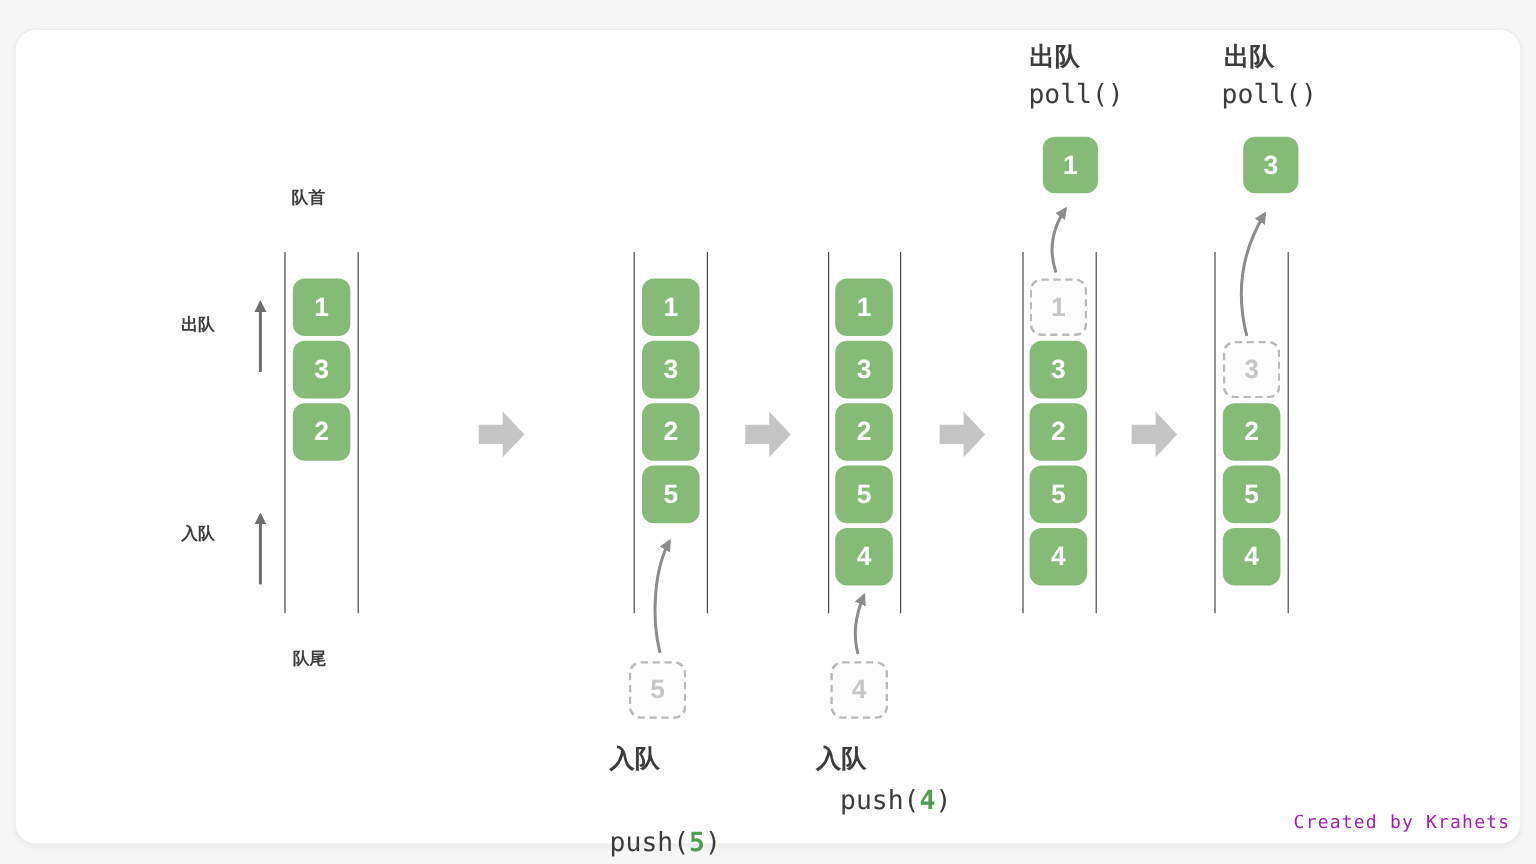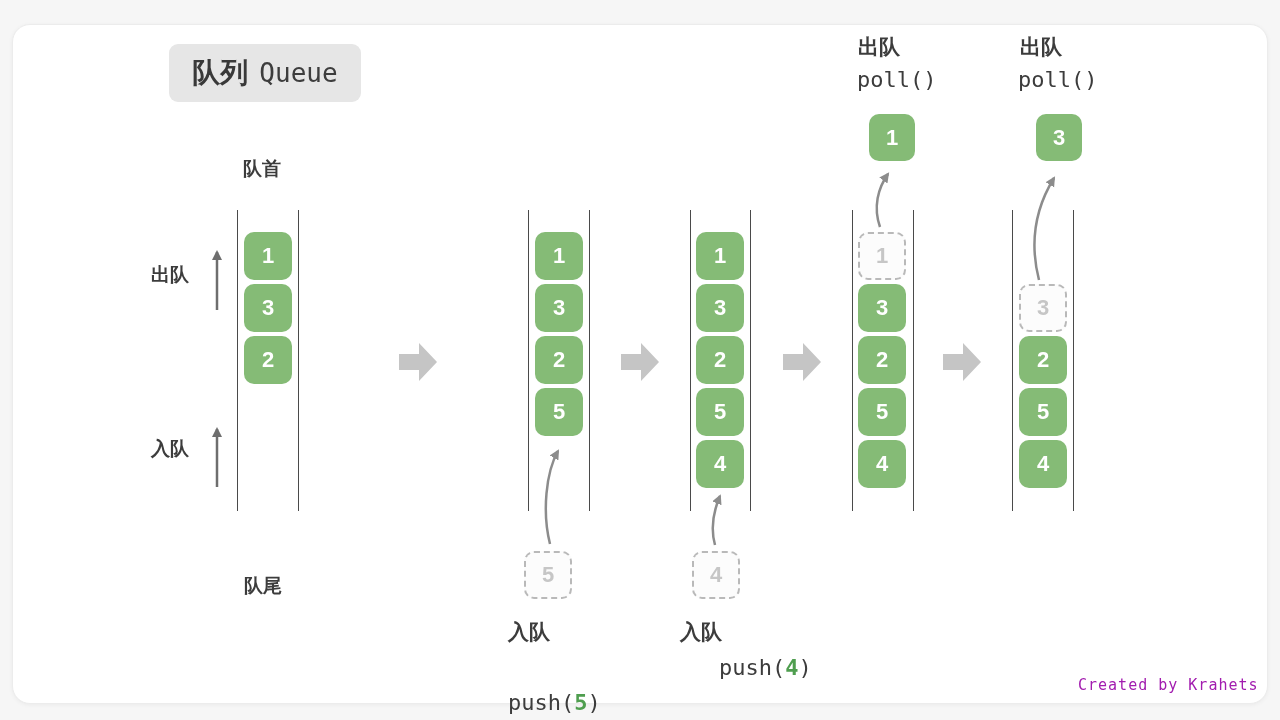--- a/index.html
+++ b/index.html
@@ -15,21 +15,21 @@
   }
   .badge {
     position:absolute; left:169px; top:44px; width:192px; height:58px;
     background:#e6e6e6; border-radius:9px;
     display:flex; align-items:center; justify-content:center; gap:11px;
   }
   .badge .zh { font-size:28px; font-weight:bold; color:#393939; }
   .badge .en { font-family:"DejaVu Sans Mono", monospace; font-size:26px; color:#3d3d3d; }
 
   .side-label {
-    position:absolute; font-size:19px; font-weight:bold; color:#3c3c3c;
+    position:absolute; font-size:14px; font-weight:bold; color:#3c3c3c;
     white-space:nowrap;
   }
   .op-zh {
     position:absolute; font-size:21px; font-weight:600; color:#3c3c3c;
     white-space:nowrap;
   }
   .op-code {
     position:absolute; font-family:"DejaVu Sans Mono", monospace;
     font-size:22px; color:#3c3c3c; white-space:nowrap;
   }
@@ -77,27 +77,23 @@
     <path d="M 715 545 C 710 527 714 510 720 496" fill="none" stroke="#8c8c8c" stroke-width="2.5" marker-end="url(#ah-mid)"></path>
     <path d="M 880 227 C 873 207 878 188 888 174" fill="none" stroke="#8c8c8c" stroke-width="2.5" marker-end="url(#ah-mid)"></path>
     <path d="M 1039 280 C 1028 237 1038 204 1054 178" fill="none" stroke="#8c8c8c" stroke-width="2.5" marker-end="url(#ah-mid)"></path>
 
     <polygon fill="#c5c5c5" points="399,354 419,354 419,343 437,362 419,381 419,370 399,370"></polygon>
     <polygon fill="#c5c5c5" points="621,354 641,354 641,343 659,362 641,381 641,370 621,370"></polygon>
     <polygon fill="#c5c5c5" points="783,354 803,354 803,343 821,362 803,381 803,370 783,370"></polygon>
     <polygon fill="#c5c5c5" points="943,354 963,354 963,343 981,362 963,381 963,370 943,370"></polygon>
   </svg>
 
-  <div class="badge">
-    <span class="zh">队列</span>
-    <span class="en">Queue</span>
-  </div>
 
   <div class="side-label" style="left:243px; top:156px;">队首</div>
-  <div class="side-label" style="left:244px; top:540px;margin-top:33px;">队尾</div>
+  <div class="side-label" style="left:244px; top:540px;">队尾</div>
   <div class="side-label" style="left:151px; top:262px;">出队</div>
   <div class="side-label" style="left:151px; top:436px;">入队</div>
 
   <div class="vline" style="left:237px;"></div>
   <div class="vline" style="left:298px;"></div>
   <div class="box filled" style="left:244px; top:232px;">1</div>
   <div class="box filled" style="left:244px; top:284px;">3</div>
   <div class="box filled" style="left:244px; top:336px;">2</div>
 
   <div class="vline" style="left:528px;"></div>
@@ -112,21 +108,21 @@
 
   <div class="vline" style="left:690px;"></div>
   <div class="vline" style="left:750px;"></div>
   <div class="box filled" style="left:696px; top:232px;">1</div>
   <div class="box filled" style="left:696px; top:284px;">3</div>
   <div class="box filled" style="left:696px; top:336px;">2</div>
   <div class="box filled" style="left:696px; top:388px;">5</div>
   <div class="box filled" style="left:696px; top:440px;">4</div>
   <div class="box ghost" style="left:692px; top:551px;">4</div>
   <div class="op-zh" style="left:680px; top:618px;">入队</div>
-  <div class="op-code" style="left:719px; top:655px;"><span>push(</span><span class="arg">4</span><span>)</span></div>
+  <div class="op-code" style="left:700px; top:655px;"><span>push(</span><span class="arg">4</span><span>)</span></div>
 
   <div class="vline" style="left:852px;"></div>
   <div class="vline" style="left:913px;"></div>
   <div class="box ghost" style="left:858px; top:232px;">1</div>
   <div class="box filled" style="left:858px; top:284px;">3</div>
   <div class="box filled" style="left:858px; top:336px;">2</div>
   <div class="box filled" style="left:858px; top:388px;">5</div>
   <div class="box filled" style="left:858px; top:440px;">4</div>
   <div class="box filled float" style="left:869px; top:114px;">1</div>
   <div class="op-zh" style="left:858px; top:33px;">出队</div>

